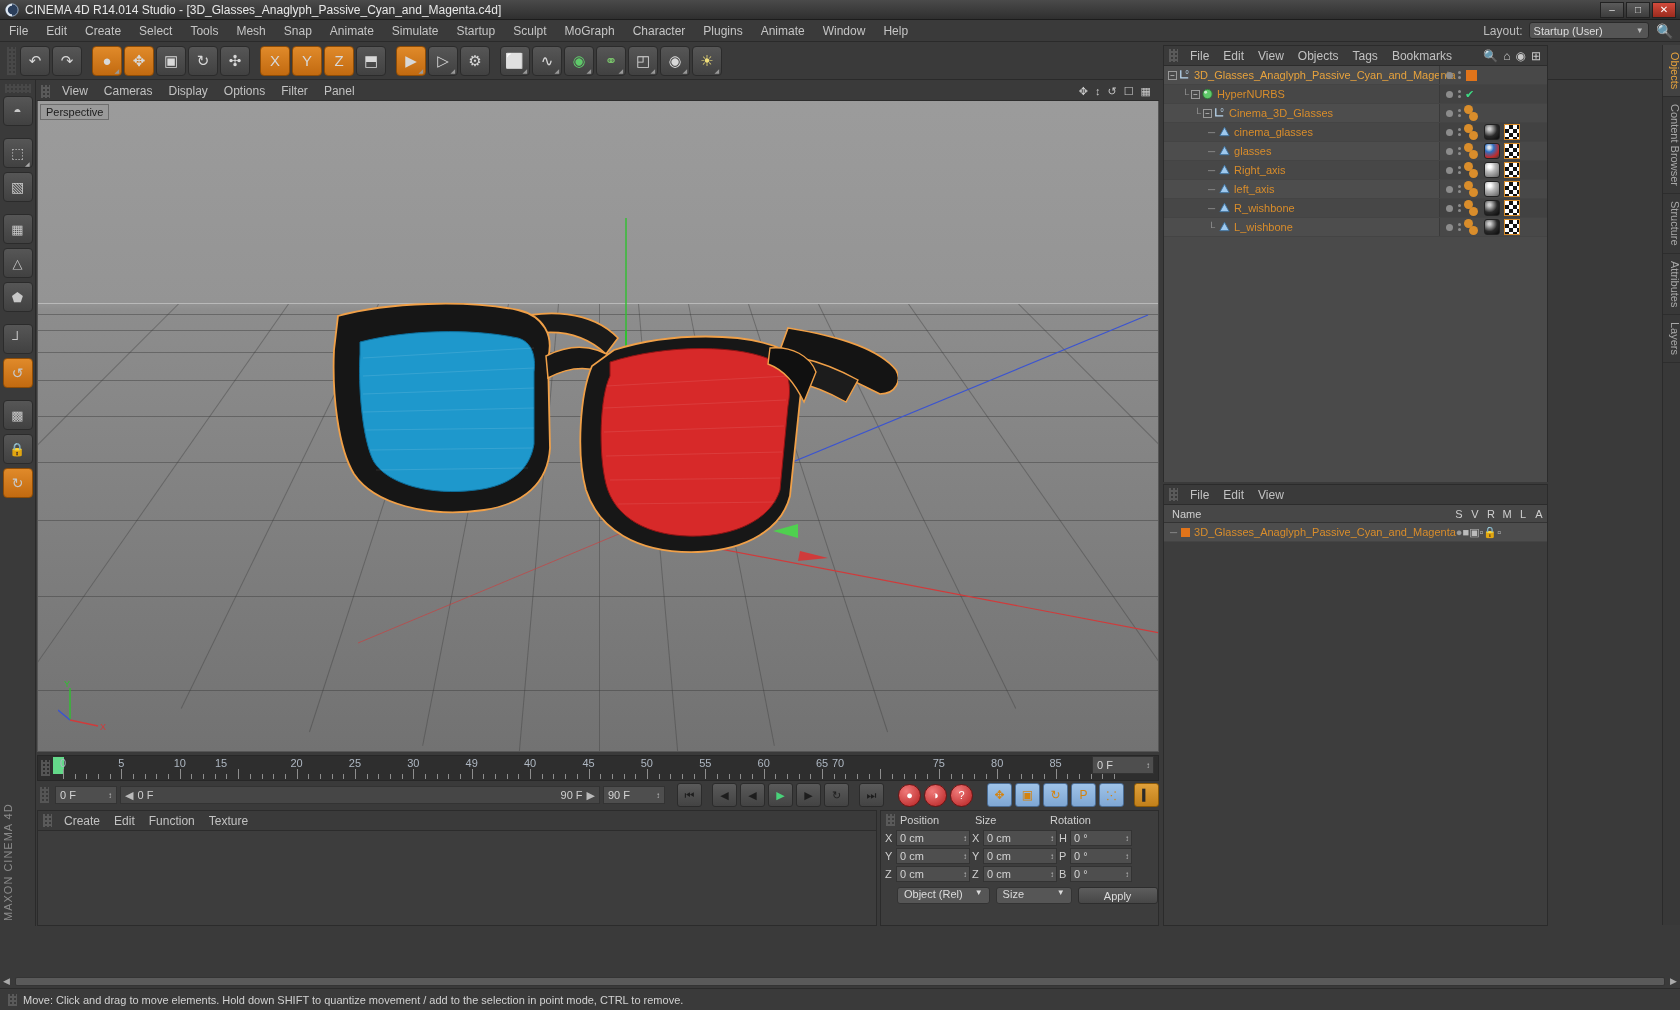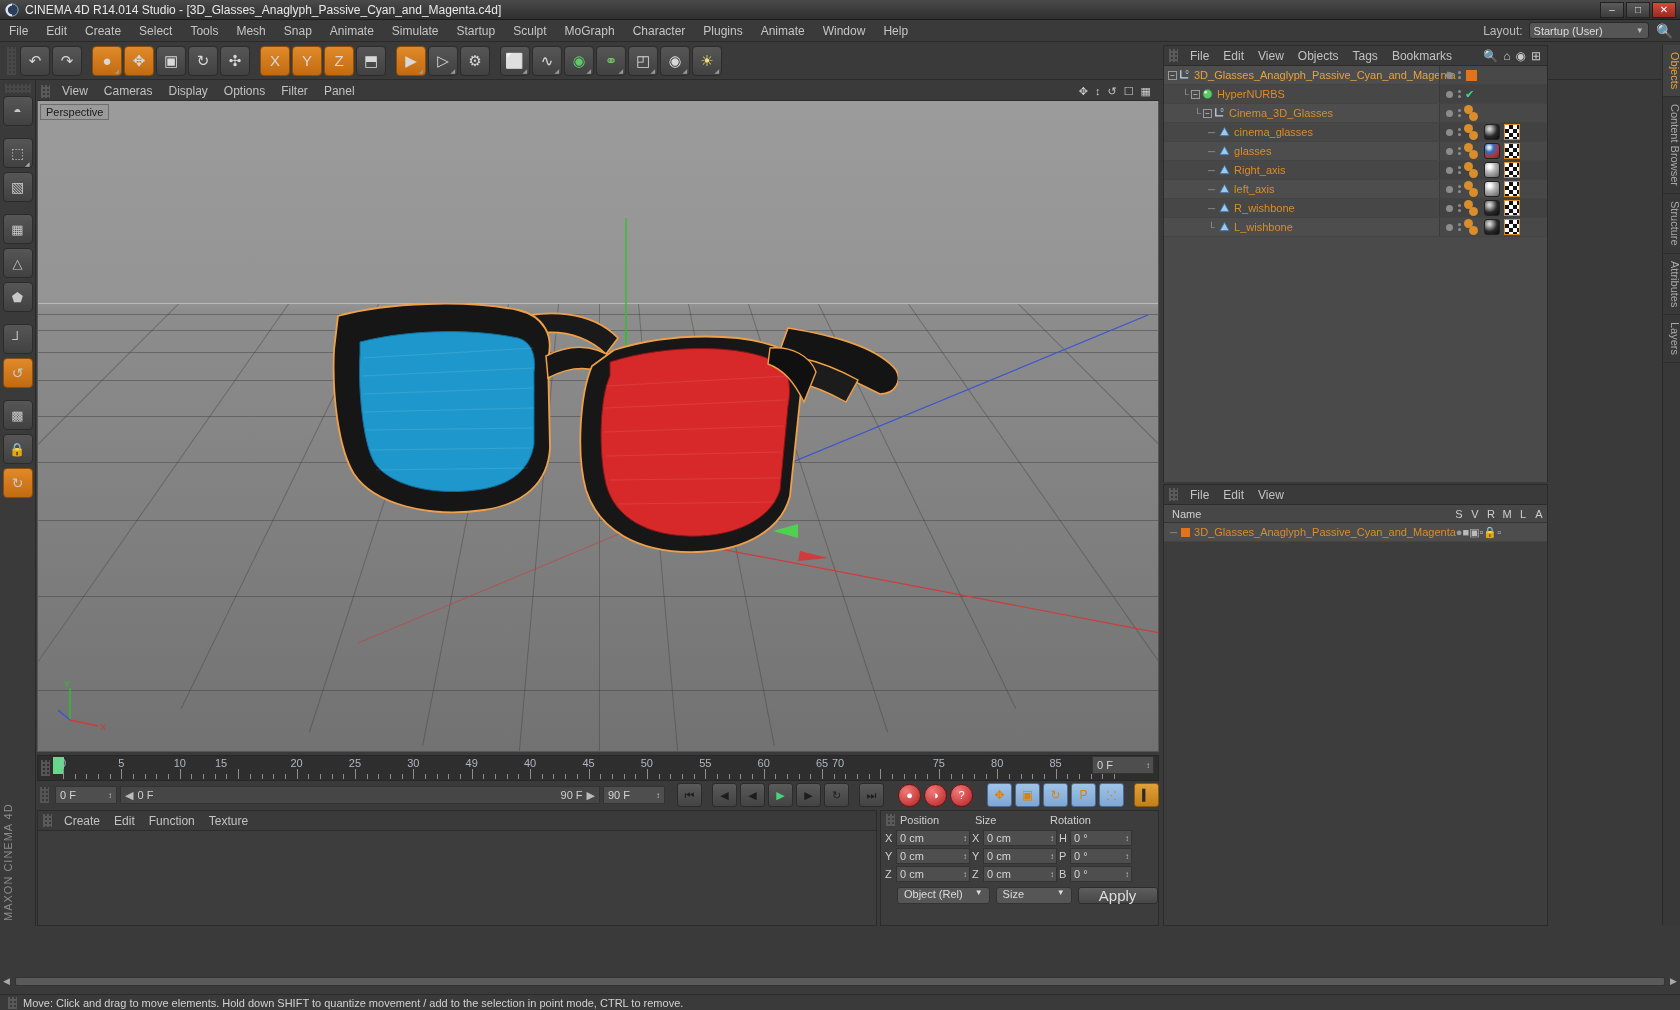--- a/index.html
+++ b/index.html
@@ -265,26 +265,26 @@
   .co-head span{ width:75px; }
   .co-row{ display:flex; align-items:center; height:18px; padding-left:4px; gap:2px;}
   .co-ax{ width:9px; font-size:11px; color:#cfcfcf;}
   .co-in{ width:74px;height:16px;background:#4e4e4e;border:1px solid #333;
           font-size:11px;color:#d4d4d4; display:flex;align-items:center;padding-left:3px;}
   .co-in .sp{ margin-left:auto; font-size:8px; color:#bbb; padding-right:2px;}
   .co-bot{ display:flex; align-items:center; gap:6px; padding:4px 0 0 16px;}
   .co-sel{ height:17px; background:#565656; border:1px solid #333; border-radius:3px;
            font-size:11px; color:#dcdcdc; display:flex; align-items:flex-start; padding:0 6px; gap:12px;}
   .co-apply{ width:80px;height:17px;background:linear-gradient(180deg,#5d5d5d,#474747);
-             border:1px solid #2d2d2d;border-radius:3px;font-size:15px;color:#dcdcdc;
+             border:1px solid #2d2d2d;border-radius:3px;font-size:11px;color:#dcdcdc;
              display:flex;align-items:center;justify-content:center;}
 
   
   .status{
-    position:absolute; left:0; bottom:0; width:1680px; height:16px;
+    position:absolute; left:0; bottom:0; width:1680px; height:22px;
     background:#3a3a3a; border-top:1px solid #2b2b2b; display:flex; align-items:center;
   }
   .status .g{ width:9px;height:12px;margin:0 6px 0 8px;
     background-image:repeating-linear-gradient(0deg,#5a5a5a 0 2px,transparent 2px 4px),
                      repeating-linear-gradient(90deg,#5a5a5a 0 2px,transparent 2px 4px);
     background-size:4px 4px;}
   .status .txt{ font-size:11px; color:#d2d2d2;}
   .hscroll{ position:absolute; right:0; bottom:22px; width:1680px; height:14px;
             background:#3a3a3a; display:flex; align-items:center;}
   .hscroll .bar{ height:9px; background:#5a5a5a; border:1px solid #343434; border-radius:2px;}

